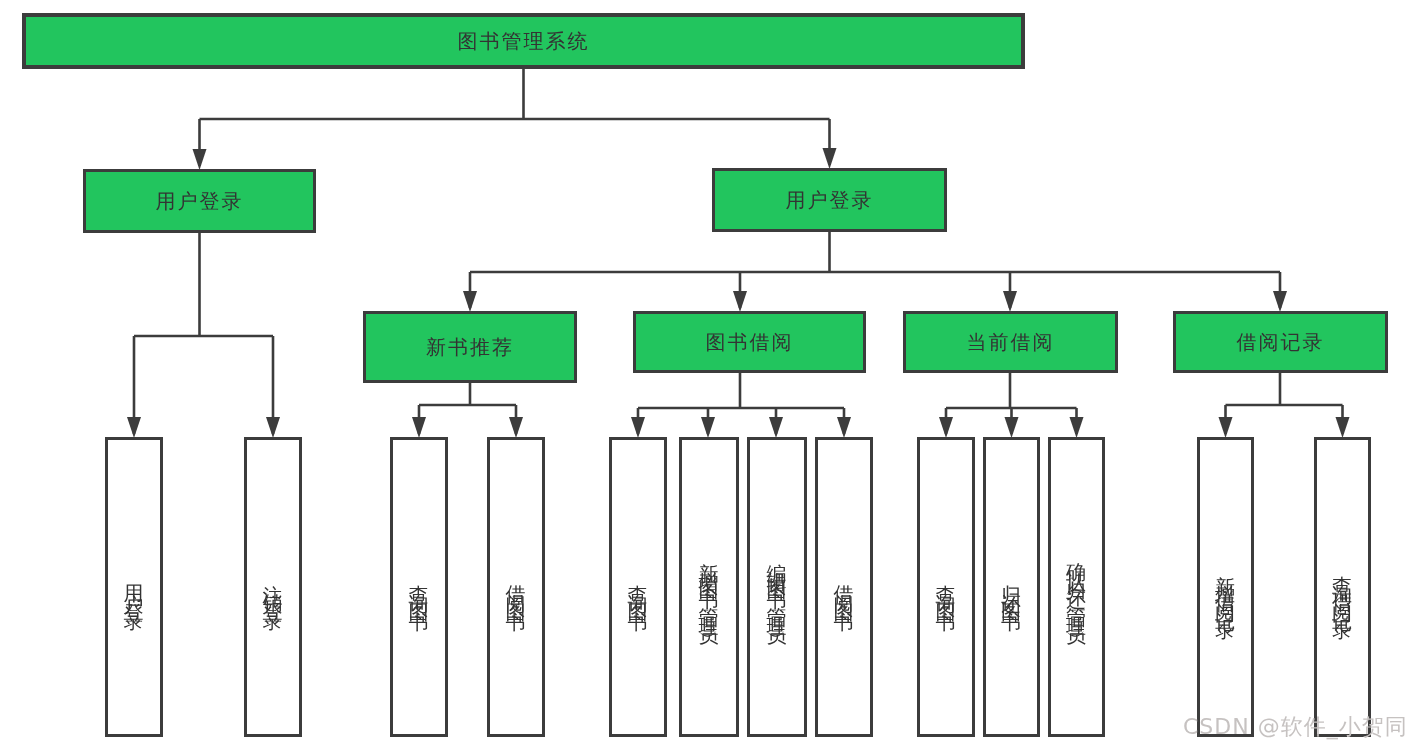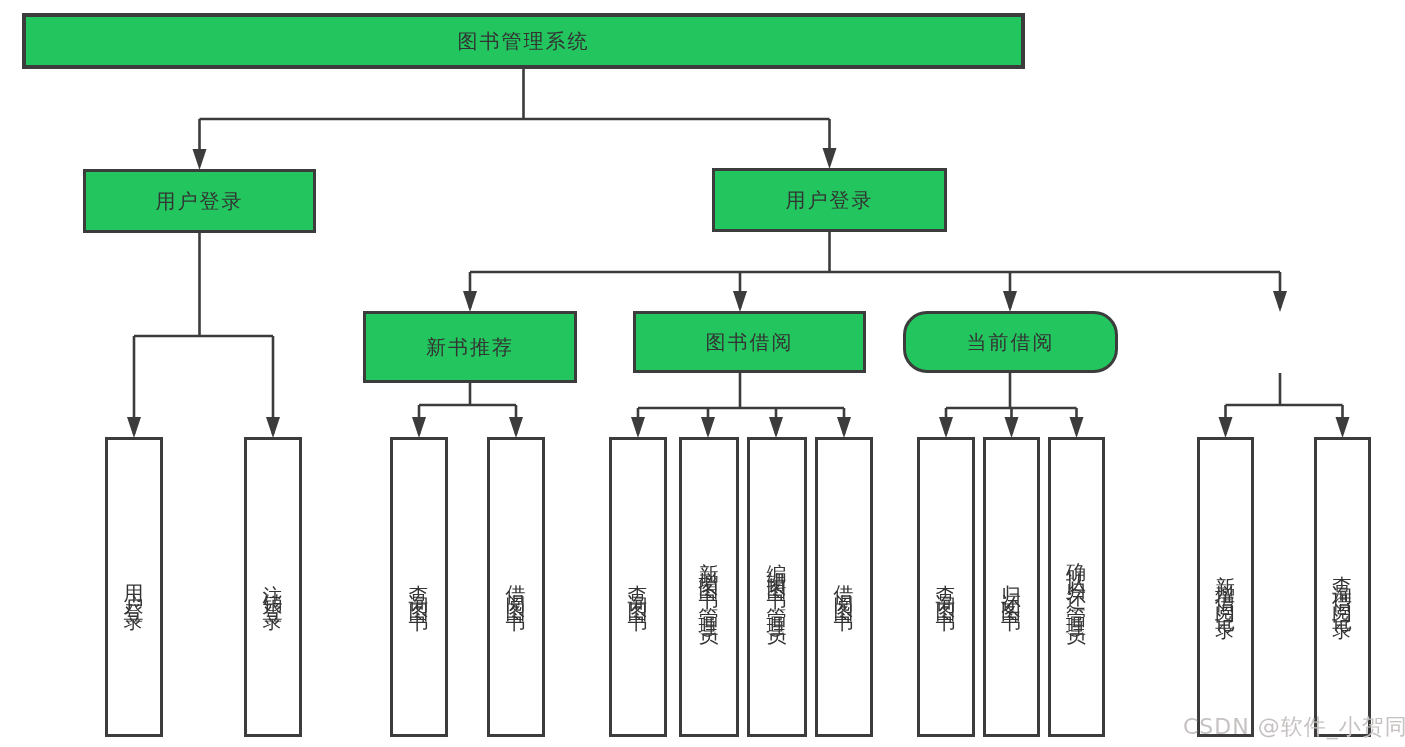--- a/index.html
+++ b/index.html
@@ -111,21 +111,22 @@
     </g>
   </svg>
 
   <div class="node root" style="left:22px; top:13px; width:1003px; height:56px;">图书管理系统</div>
 
   <div class="node" style="left:83px; top:169px; width:233px; height:64px;">用户登录</div>
   <div class="node" style="left:712px; top:168px; width:235px; height:64px;">用户登录</div>
 
   <div class="node" style="left:363px; top:311px; width:214px; height:72px;">新书推荐</div>
   <div class="node" style="left:633px; top:311px; width:233px; height:62px;">图书借阅</div>
-  <div class="node" style="left:903px; top:311px; width:215px; height:62px;border-radius:24px;">当前借阅</div>
+  <div class="node" style="left:903px; top:311px; width:215px; height:62px;">当前借阅</div>
+  <div class="node" style="left:1173px; top:311px; width:215px; height:62px;">借阅记录</div>
 
   <div class="leaf" style="left:105px;">
     <span>用户登录</span>
   </div>
   <div class="leaf" style="left:244px;">
     <span>注销登录</span>
   </div>
 
   <div class="leaf" style="left:390px;">
     <span>查询图书</span>

